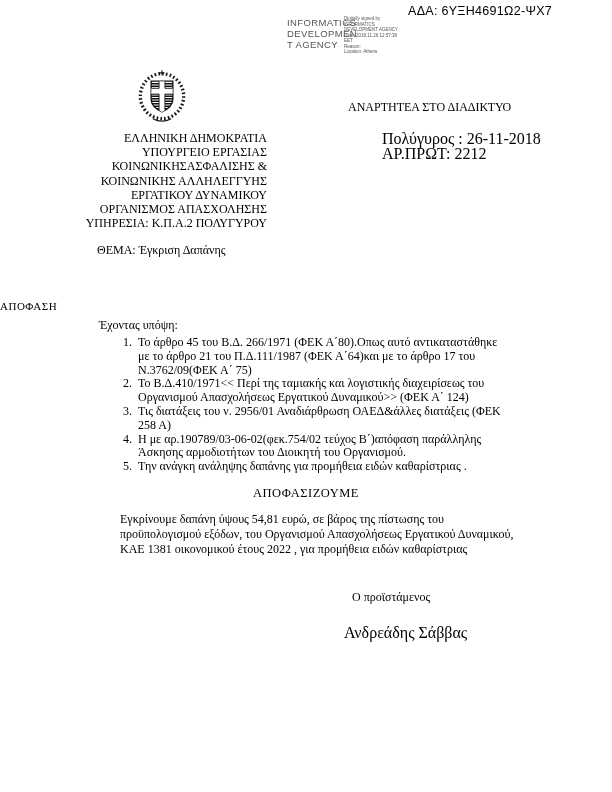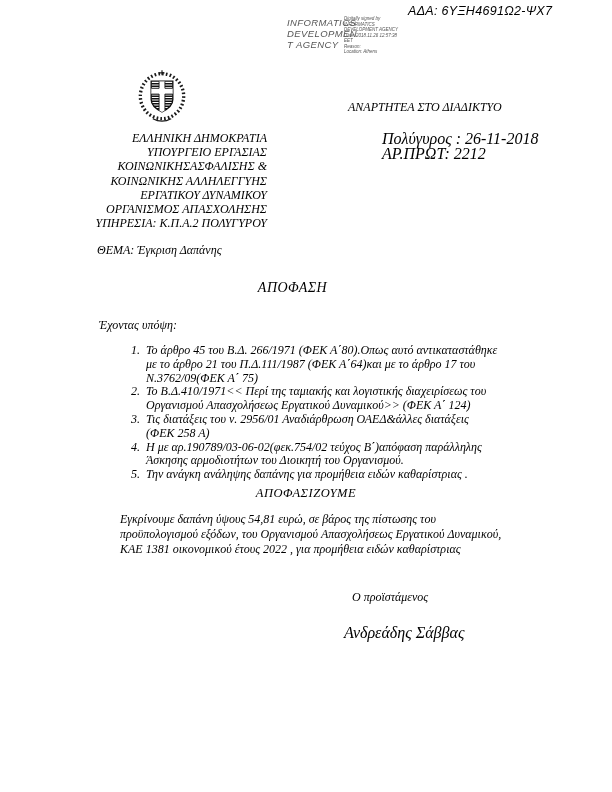--- a/index.html
+++ b/index.html
@@ -5,21 +5,20 @@
   html, body { margin: 0; padding: 0; background: #e8e8e8; }
   .page {
     position: relative;
     width: 612px;
     height: 792px;
     margin: 0 auto;
     background: #ffffff;
     font-family: "Liberation Serif", serif;
     color: #000;
     overflow: hidden;
-    font-style: italic;
   }
   .abs { position: absolute; }
 
   .ada {
     left: 408px; top: 4px;
     font-family: "Liberation Sans", sans-serif;
     font-size: 12.5px;
     letter-spacing: 0.3px;
     white-space: nowrap;
   }
@@ -51,29 +50,29 @@
     left: 85px; top: 131px; width: 182px;
     font-size: 12px; line-height: 14.2px;
     text-align: right;
   }
 
   .date-block { left: 382px; top: 131px; font-size: 16px; line-height: 15px; }
 
   .subject { left: 97px; top: 243px; font-size: 12px; white-space: nowrap; }
 
   .h-apofasi {
-    left: 0; top: 280px; width: 585px;
-    text-align: center; font-size: 14px;
+    left: 0; top: 300px; width: 585px;
+    font-size: 11px;
     letter-spacing: 0.5px;
   }
 
   .having { left: 99px; top: 318px; font-size: 12px; }
 
   .considerations { left: 112px; top: 332px; width: 400px; }
-  .considerations ol { margin: 12px; padding: 0 0 0 19px; }
+  .considerations ol { margin: 4px; padding: 0 0 0 19px; }
   .considerations li {
     font-size: 12px; line-height: 13.8px;
     padding-left: 3px;
   }
 
   .h-apofasizoume {
     left: 0; top: 486px; width: 612px;
     text-align: center; font-size: 12.5px;
     letter-spacing: 0.5px;
   }

